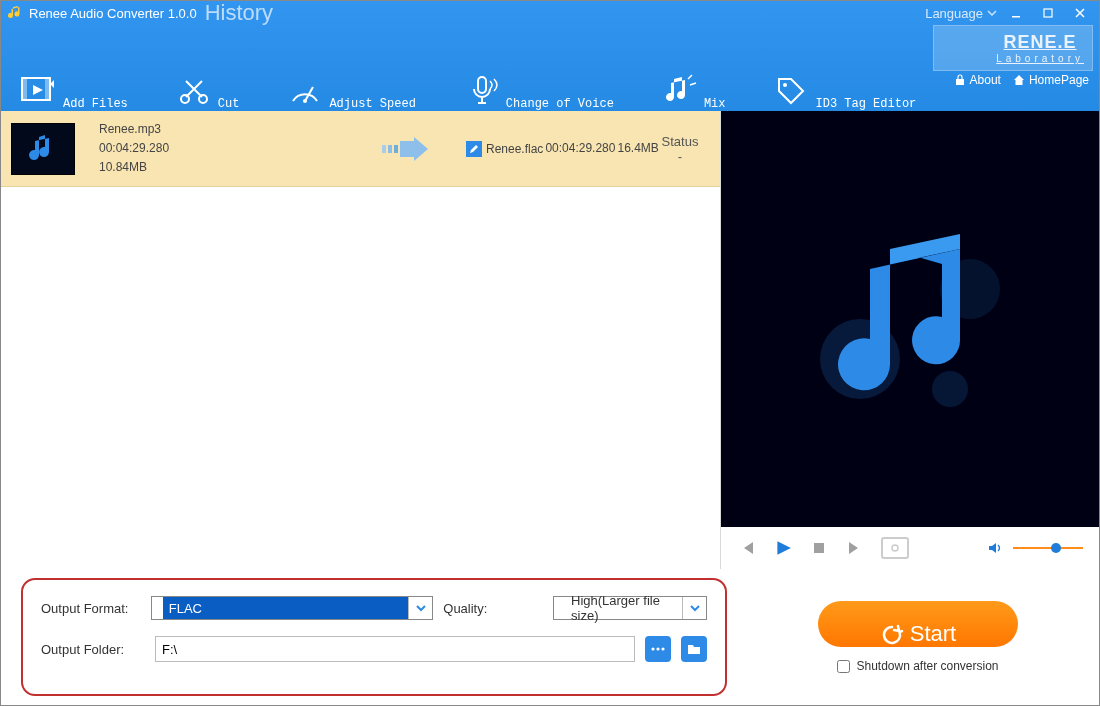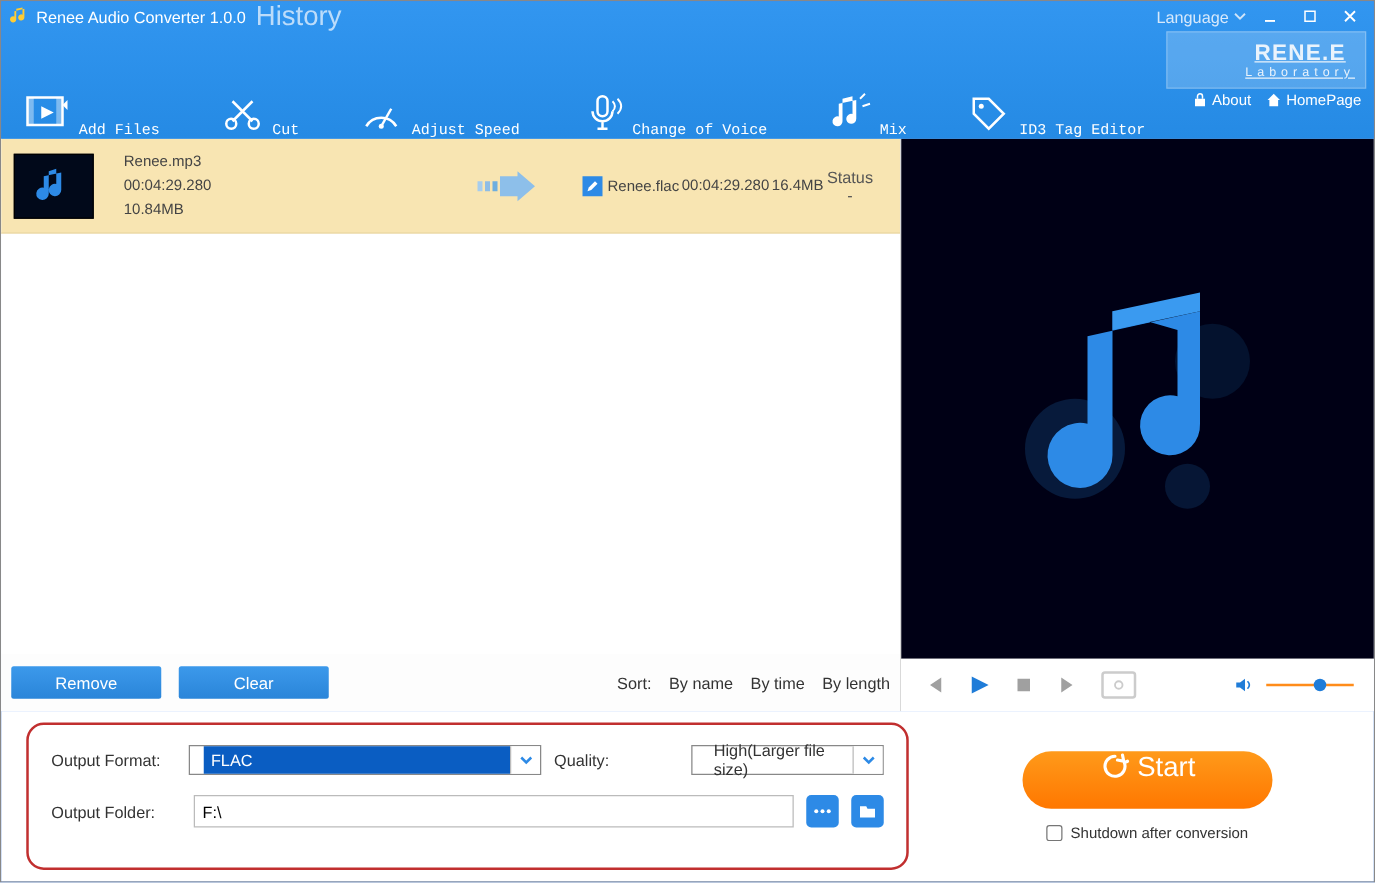--- a/index.html
+++ b/index.html
@@ -9,21 +9,21 @@
   width: 1100px;
   height: 706px;
   background: #f5f5f5;
   overflow: hidden;
   position: relative;
   color: #333;
 }
 .window {
   width: 1100px;
   height: 706px;
-  background: #3b82f6;
+  background: #701a75;
   border: 1px solid #888;
   display: flex;
   flex-direction: column;
 }
 
 .header {
   height: 110px;
   background: linear-gradient(#3296f0, #258ae4);
   color: #fff;
   position: relative;
@@ -321,21 +321,21 @@
   align-items:center;
   gap:12px;
 }
 .start-btn {
   width: 200px;
   height: 46px;
   border-radius: 24px;
   background: linear-gradient(#ff9a1a,#ff7700);
   border:none;color:#fff;
   font-size:22px;
-  display:flex;align-items:flex-start;justify-content:center;gap:6px;
+  display:flex;align-items:flex-end;justify-content:center;gap:6px;
   cursor:pointer;
 }
 .shutdown-row {
   display:flex;align-items:center;gap:6px;font-size:12px;color:#333;
 }
 
 svg { display:block; }
 </style>
 </head>
 <body>
@@ -497,30 +497,20 @@
           <span>16.4MB</span>
         </div>
         <div class="status-block">
           <div>Status</div>
           <div>-</div>
         </div>
       </div>
 
       <div class="file-list-filler"></div>
 
-      <div class="file-controls">
-        <button class="blue-btn">Remove</button>
-        <button class="blue-btn">Clear</button>
-        <div class="sort-group">
-          <span>Sort:</span>
-          <span class="sort-opt">By name</span>
-          <span class="sort-opt">By time</span>
-          <span class="sort-opt">By length</span>
-        </div>
-      </div>
     </div>
 
     <div class="preview-area">
       <div class="preview-video">
         <svg width="220" height="220" viewBox="0 0 220 220">
           <circle cx="60" cy="150" r="40" fill="#0b2c55" opacity="0.6"></circle>
           <circle cx="170" cy="80" r="30" fill="#0b2c55" opacity="0.4"></circle>
           <circle cx="150" cy="180" r="18" fill="#0b2c55" opacity="0.5"></circle>
           <path d="M90 40 L90 155 A26 26 0 1 1 70 130 L70 60 L160 40 L160 130 A24 24 0 1 1 142 108 L142 55 Z" fill="#2d8ae6"></path>
           <path d="M90 40 L160 25 L160 40 L90 55 Z" fill="#3a9af0"></path>

